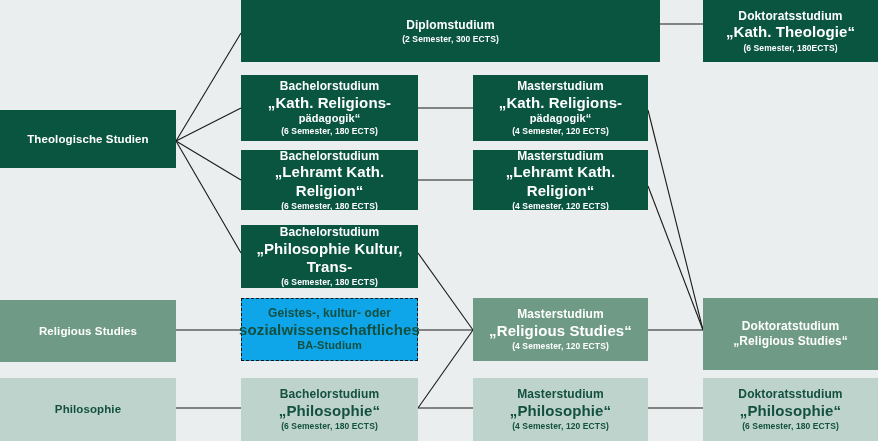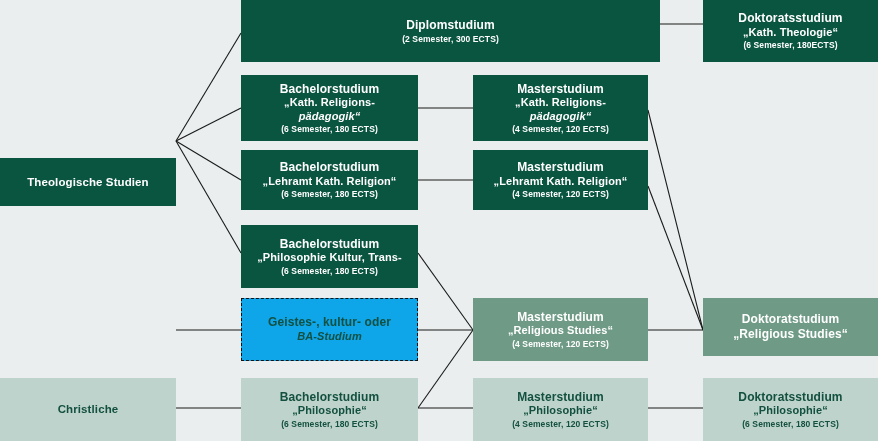--- a/index.html
+++ b/index.html
@@ -36,28 +36,27 @@
     padding: 2px 4px;
     line-height: 1.22;
   }
   .box .l1 {
     font-weight: bold;
     font-size: 12px;
     letter-spacing: 0.1px;
   }
   .box .l2 {
     font-weight: bold;
+    font-size: 15px;
+    letter-spacing: 0.1px;
+  }
+  .box .l3 {
+    font-weight: bold;
     font-size: 11px;
     letter-spacing: 0.1px;
-  }
-  .box .l3 {
-    font-weight: bold;
-    font-size: 11px;
-    letter-spacing: 0.1px;
-    font-style: italic;
   }
   .box .ects {
     font-weight: bold;
     font-size: 8.5px;
     margin-top: 1px;
     letter-spacing: 0.1px;
   }
   .dark {
     background: #0a5540;
     color: #ffffff;
@@ -114,27 +113,30 @@
       <line x1="176" y1="408" x2="241" y2="408"></line>
 
       <line x1="418" y1="408" x2="473" y2="330"></line>
 
       <line x1="418" y1="408" x2="473" y2="408"></line>
 
       <line x1="648" y1="408" x2="703" y2="408"></line>
     </g>
   </svg>
 
-  <div class="box cat dark" style="left:0px; top:110px; width:176px; height:48px;margin-top:48px;">
+  <div class="box cat dark" style="left:0px; top:110px; width:176px; height:58px;">
     <div class="l1">Theologische Studien</div>
   </div>
 
+  <div class="box cat mid" style="left:0px; top:300px; width:176px; height:62px;">
+    <div class="l1">Religious Studies</div>
+  </div>
 
   <div class="box cat light" style="left:0px; top:378px; width:176px; height:63px;">
-    <div class="l1">Christliche</div>
+    <div class="l1">Philosophie</div>
   </div>
 
   <div class="box big dark" style="left:241px; top:0px; width:419px; height:62px;text-align:center;">
     <div class="l1">Diplomstudium</div>
     <div class="ects">(2 Semester, 300 ECTS)</div>
   </div>
 
   <div class="box dark" style="left:703px; top:0px; width:175px; height:62px;">
     <div class="l1">Doktoratsstudium</div>
     <div class="l2">„Kath. Theologie“</div>
@@ -168,30 +170,31 @@
   </div>
 
   <div class="box dark" style="left:241px; top:225px; width:177px; height:63px;">
     <div class="l1">Bachelorstudium</div>
     <div class="l2">„Philosophie Kultur, Trans-</div>
     <div class="ects">(6 Semester, 180 ECTS)</div>
   </div>
 
   <div class="box white" style="left:241px; top:298px; width:177px; height:63px;">
     <div class="l1">Geistes-, kultur- oder</div>
+    <div class="l2">sozialwissenschaftliches</div>
     <div class="l3">BA-Studium</div>
   </div>
 
   <div class="box mid" style="left:473px; top:298px; width:175px; height:63px;">
     <div class="l1">Masterstudium</div>
     <div class="l2">„Religious Studies“</div>
     <div class="ects">(4 Semester, 120 ECTS)</div>
   </div>
 
-  <div class="box big mid" style="left:703px; top:298px; width:175px; height:58px;">
+  <div class="box big mid" style="left:703px; top:298px; width:175px; height:72px;">
     <div class="l1">Doktoratstudium</div>
     <div class="l2">„Religious Studies“</div>
   </div>
 
   <div class="box light" style="left:241px; top:378px; width:177px; height:63px;">
     <div class="l1">Bachelorstudium</div>
     <div class="l2">„Philosophie“</div>
     <div class="ects">(6 Semester, 180 ECTS)</div>
   </div>
 

